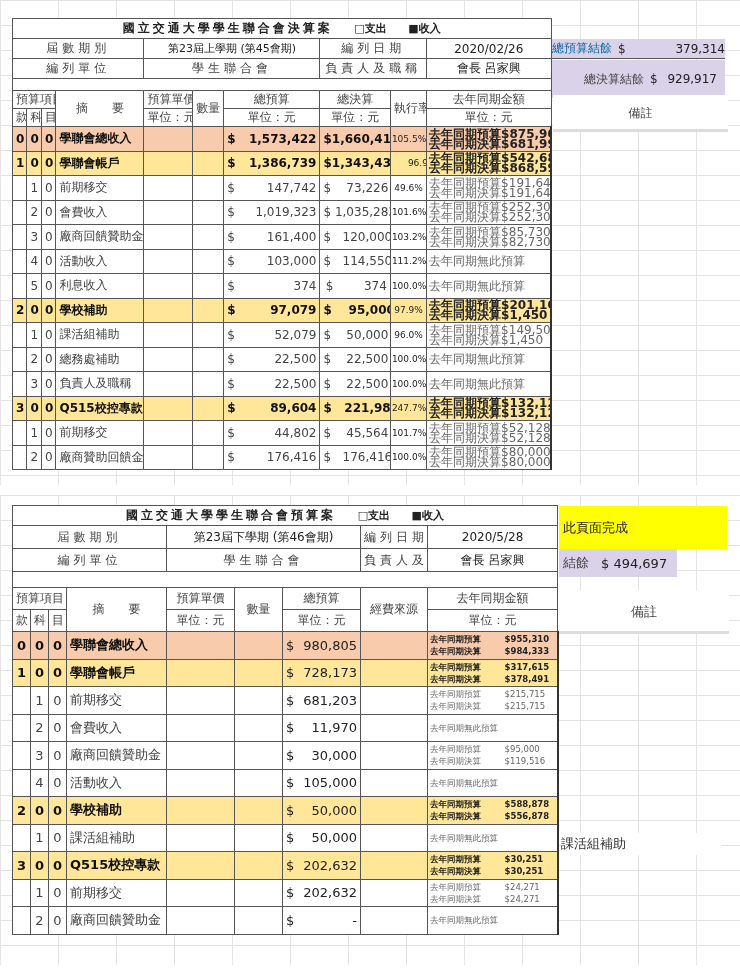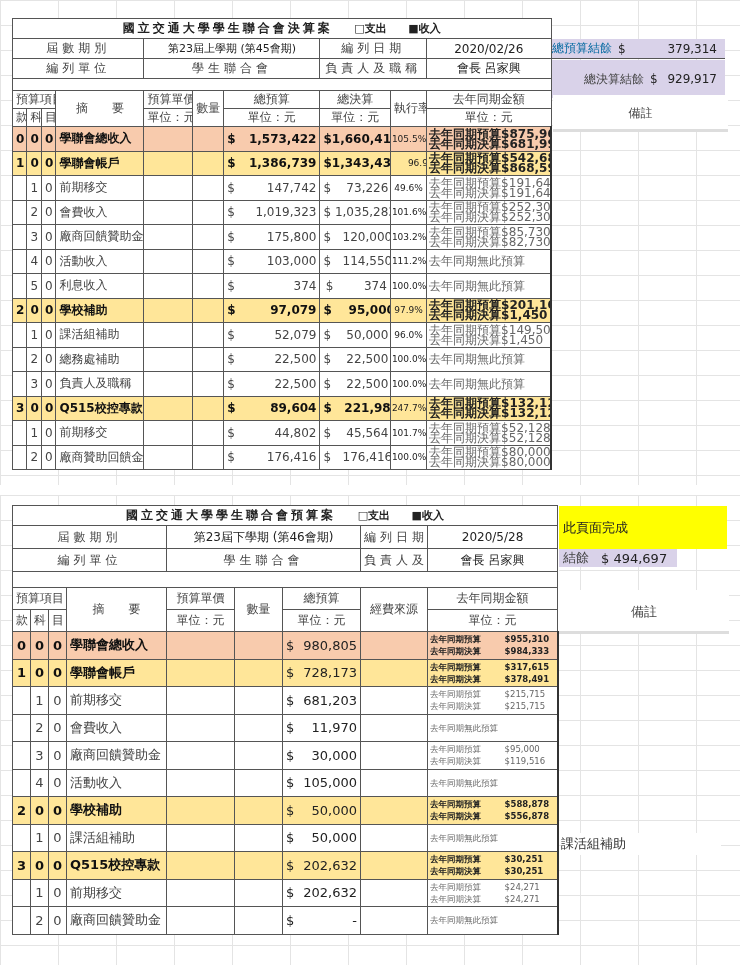--- a/index.html
+++ b/index.html
@@ -230,21 +230,21 @@
       <tr class="" style="height: 24.5px;">
       <td class="c muted"></td>
       <td class="c muted">3</td>
       <td class="c muted">0</td>
       <td class="muted">廠商回饋贊助金</td>
       <td></td>
       <td></td>
       <td class="muted">
           <div class="money">
             <span>$</span>
-            <span>175,800</span>
+            <span>161,400</span>
           </div>
         </td>
       <td class="r muted" style="white-space:pre;">$   120,000</td>
       <td class="c" style="font-size:9px;padding:0 1px;">103.2%</td>
       <td class="ly  thickright">
           <div class="ln">
             <span>去年同期預算</span>
             <span>
               <span>$</span>
               <span>85,730</span>
@@ -494,21 +494,21 @@
             </span>
           </div>
         </td>
       </tr>
     </tbody>
 </table>
 
 <div class="side lav" style="left:552px;top:39px;width:173px;height:20px;display:flex;align-items:center;border-bottom:1px solid #555;">
   <span style="color:#0369a1;">總預算結餘</span>
   <span style="margin-left:6px;">$</span>
-  <span style="margin-left:auto;margin-right:8px;">379,314</span>
+  <span style="margin-left:auto;">379,314</span>
 </div>
 <div class="side lav" style="left:552px;top:60px;width:173px;height:38px;display:flex;align-items:center;padding-left:32px;">
   <span style="color:#444;">總決算結餘</span>
   <span style="margin-left:6px;">$</span>
   <span style="margin-left:auto;margin-right:8px;">929,917</span>
 </div>
 <div class="side" style="left:553px;top:95px;width:175px;height:37px;background:#fff;text-align:center;line-height:37px;color:#444;border-bottom:3px solid #ddd;">備註</div>
 
 <div class="grid-bg" style="top:495px;height:470px;"></div>
 
@@ -854,18 +854,18 @@
       <td class="ly  thickright" style="font-size:8.5px;line-height:12px;">
           <div>去年同期無此預算</div>
         </td>
       </tr>
     </tbody>
 </table>
 
 <div class="side yel" style="left:559px;top:506px;width:168px;height:43px;padding-left:4px;line-height:43px;font-size:13px;">
   <span>此頁面完成</span>
 </div>
-<div class="side lav" style="left:559px;top:549px;width:118px;height:18px;display:flex;align-items:center;padding-left:4px;font-size:13px;">
+<div class="side lav" style="left:559px;top:549px;width:118px;height:28px;display:flex;align-items:center;padding-left:4px;font-size:13px;">
   <span style="color:#444;">結餘</span>
   <span style="margin-left:12px;">$ 494,697</span>
 </div>
 <div class="side" style="left:559px;top:590px;width:170px;height:44px;background:#fff;text-align:center;line-height:44px;color:#444;font-size:13px;border-bottom:3px solid #ddd;">備註</div>
 <div class="side" style="left:561px;top:833px;width:160px;height:22px;line-height:22px;font-size:13px;color:#333;background:#fff;">課活組補助</div>
 
 </body></html>

